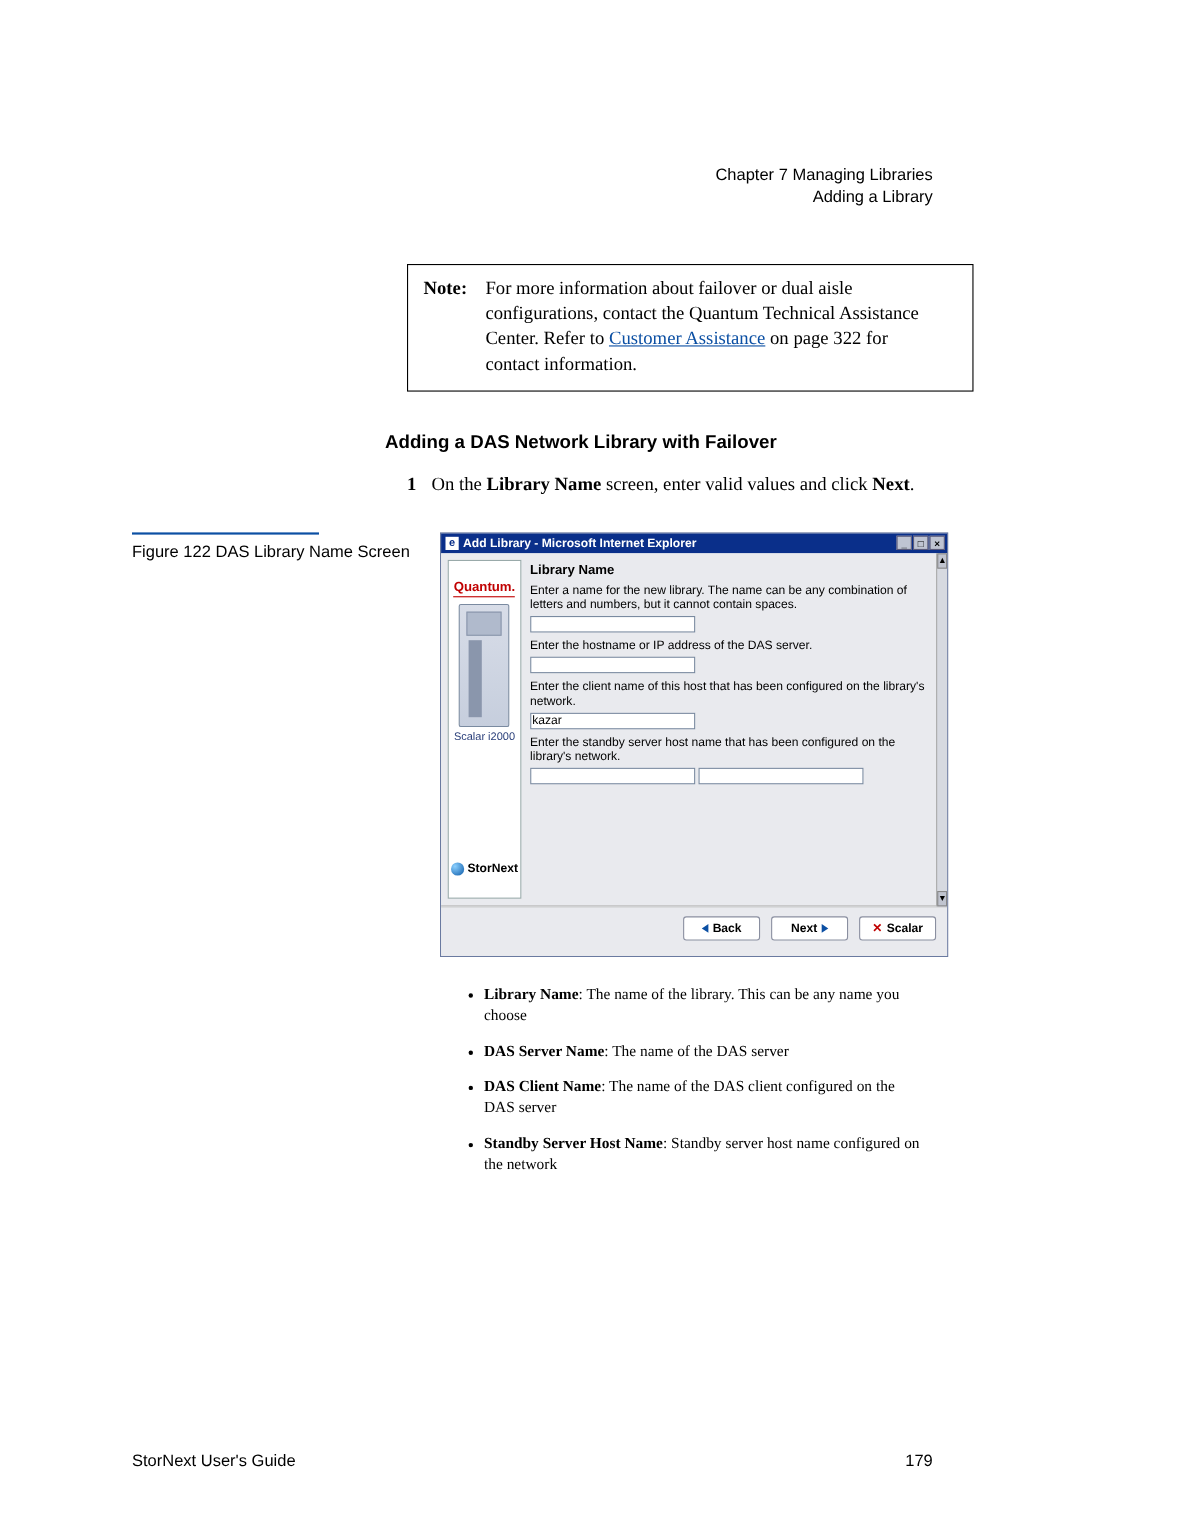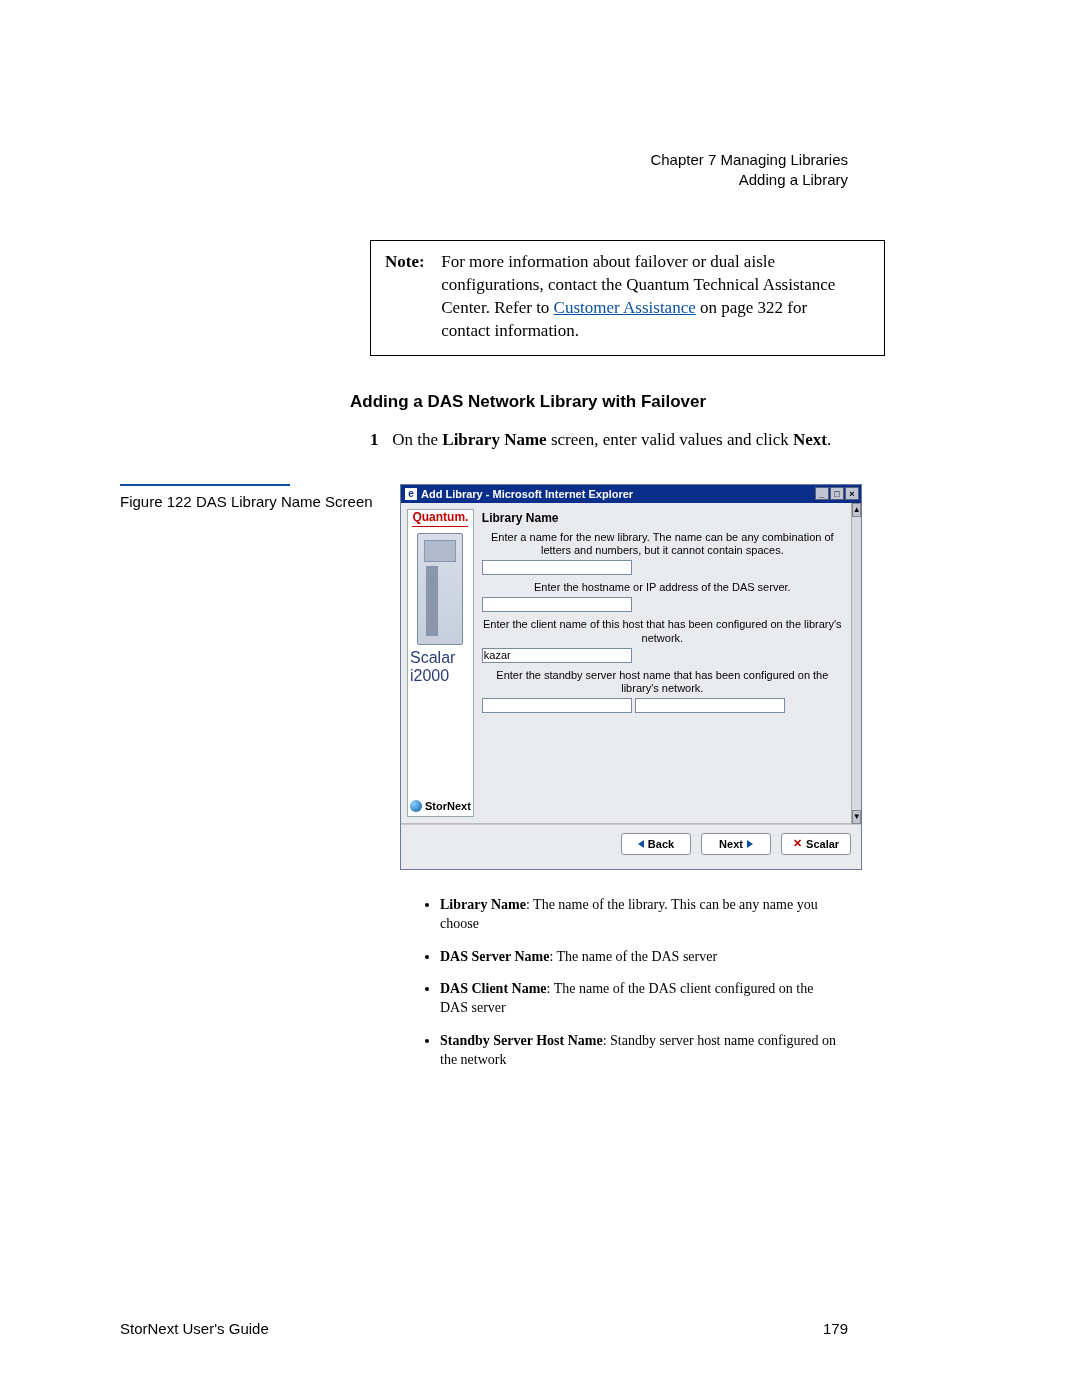--- a/index.html
+++ b/index.html
@@ -160,21 +160,21 @@
   .win-scroll .scroll-up { top:0; }
   .win-scroll .scroll-dn { bottom:0; }
   .sidebar {
     width: 76px;
     background: #fff;
     border: 1px solid #9aa;
     margin: 6px 4px 6px 6px;
     display:flex;
     flex-direction:column;
     align-items:center;
-    padding: 0 2px;
+    padding: 16px 2px;
     box-sizing:border-box;
   }
   .sidebar .brand {
     color: #c00000;
     font-weight: bold;
     font-size: 12px;
     border-bottom: 1px solid #c00000;
     padding-bottom: 2px;
     margin-bottom: 6px;
   }
@@ -198,21 +198,21 @@
   .tape-lib::after {
     content:'';
     position:absolute;
     top:32px; left:8px;
     width:12px;
     bottom:8px;
     background:#8a96ac;
   }
   .sidebar .model {
     color:#2a3f7a;
-    font-size:16px;
+    font-size:10px;
     margin-bottom: 32px;
   }
   .sidebar .prod {
     color:#000;
     font-weight:bold;
     font-size:11px;
     display:flex;
     align-items:center;
     gap:3px;
     margin-top:auto;
@@ -228,21 +228,20 @@
     font-size: 11px;
   }
   .form-area .panel-title {
     font-weight: bold;
     font-size: 12px;
     margin: 2px 0 6px 0;
   }
   .form-area .desc {
     margin: 2px 0 3px 0;
     line-height: 1.2;
-    text-align: center;
   }
   .form-area input[type="text"] {
     width: 150px;
     height: 15px;
     border: 1px solid #7a8aa0;
     font-size: 11px;
     padding: 0 1px;
     background:#fff;
     box-sizing:border-box;
     margin-bottom: 4px;

